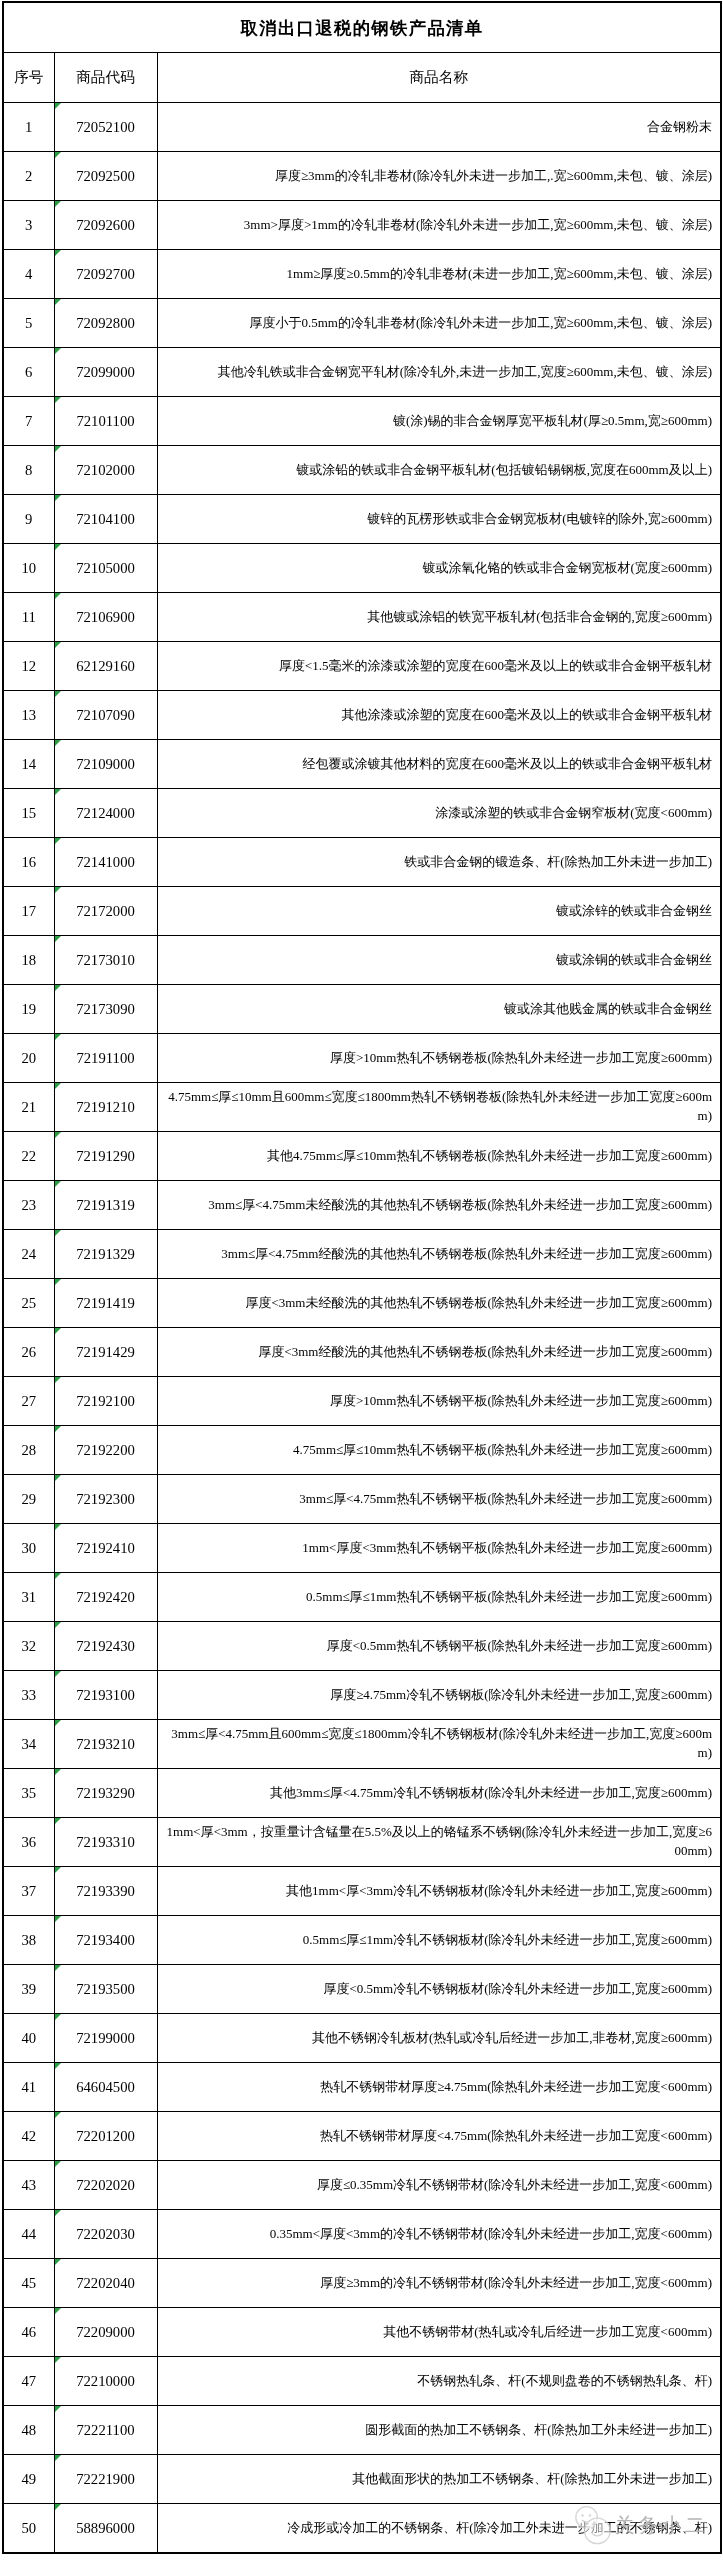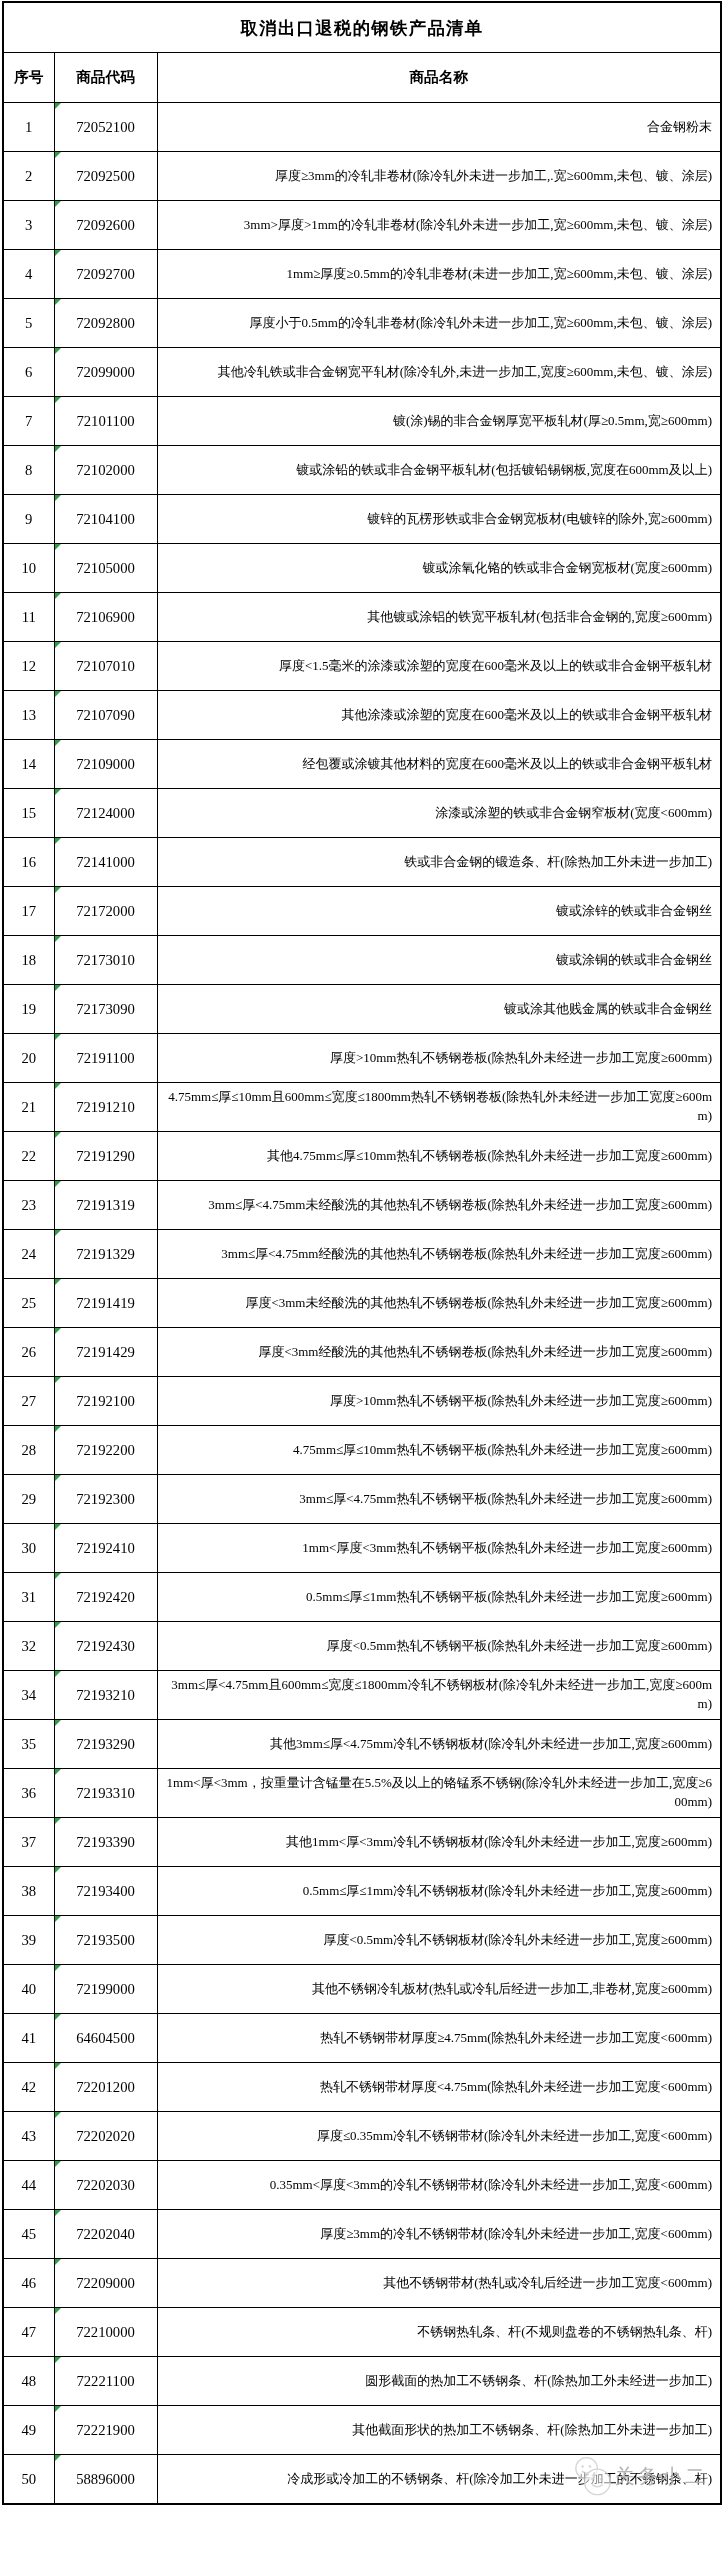--- a/index.html
+++ b/index.html
@@ -3,21 +3,21 @@
 <meta charset="utf-8">
 <style>
   html,body{margin:0;padding:0;background:#ffffff;}
   body{width:724px;font-family:"Liberation Serif","DejaVu Serif",serif;color:#000;}
   .sheet{position:relative;padding:1.3px 2px 2.7px 2px;}
   table{border-collapse:collapse;width:720px;table-layout:fixed;border:2px solid #000;}
   col.c-no{width:51px;}
   col.c-code{width:103px;}
   td,th{border:1.3px solid #000;vertical-align:middle;background:#fff;}
   .title-cell{height:47px;text-align:center;font-size:17.4px;font-weight:bold;letter-spacing:1.3px;}
-  th.hdr{height:47px;text-align:center;font-size:14.7px;font-weight:bold;}
+  th.hdr{height:47px;text-align:center;font-size:14.7px;font-weight:normal;}
   tbody tr{height:49px;}
   td.no{text-align:center;font-size:14.7px;}
   td.code{text-align:center;font-size:14.7px;position:relative;font-family:"Liberation Serif","DejaVu Serif",serif;}
   td.name{font-size:13px;padding:1.3px 8px 1.3px 5.4px;line-height:1.45;text-align:right;word-break:break-all;}
   .corner{position:absolute;top:0;left:0;width:0;height:0;
           border-top:6px solid #2f9e44;border-right:6px solid transparent;}
   .watermark{position:absolute;right:16px;bottom:9.4px;display:flex;align-items:center;
              pointer-events:none;}
   .watermark .wm-text{color:#b5b5b5;font-size:20px;letter-spacing:3.3px;margin-left:-8px;
              font-family:Liberation Serif, serif;}
@@ -140,21 +140,21 @@
         <span class="corner"></span>
         <span>72106900</span>
       </td>
       <td class="name">其他镀或涂铝的铁宽平板轧材(包括非合金钢的,宽度≥600mm)</td>
     </tr>
 
     <tr>
       <td class="no">12</td>
       <td class="code">
         <span class="corner"></span>
-        <span>72107010</span>
+        <span>62129160</span>
       </td>
       <td class="name">厚度&lt;1.5毫米的涂漆或涂塑的宽度在600毫米及以上的铁或非合金钢平板轧材</td>
     </tr>
 
     <tr>
       <td class="no">13</td>
       <td class="code">
         <span class="corner"></span>
         <span>72107090</span>
       </td>
@@ -325,20 +325,28 @@
 
     <tr>
       <td class="no">32</td>
       <td class="code">
         <span class="corner"></span>
         <span>72192430</span>
       </td>
       <td class="name">厚度&lt;0.5mm热轧不锈钢平板(除热轧外未经进一步加工宽度≥600mm)</td>
     </tr>
 
+    <tr>
+      <td class="no">33</td>
+      <td class="code">
+        <span class="corner"></span>
+        <span>72193100</span>
+      </td>
+      <td class="name">厚度≥4.75mm冷轧不锈钢板(除冷轧外未经进一步加工,宽度≥600mm)</td>
+    </tr>
 
     <tr>
       <td class="no">34</td>
       <td class="code">
         <span class="corner"></span>
         <span>72193210</span>
       </td>
       <td class="name">3mm≤厚&lt;4.75mm且600mm≤宽度≤1800mm冷轧不锈钢板材(除冷轧外未经进一步加工,宽度≥600mm)</td>
     </tr>
 

